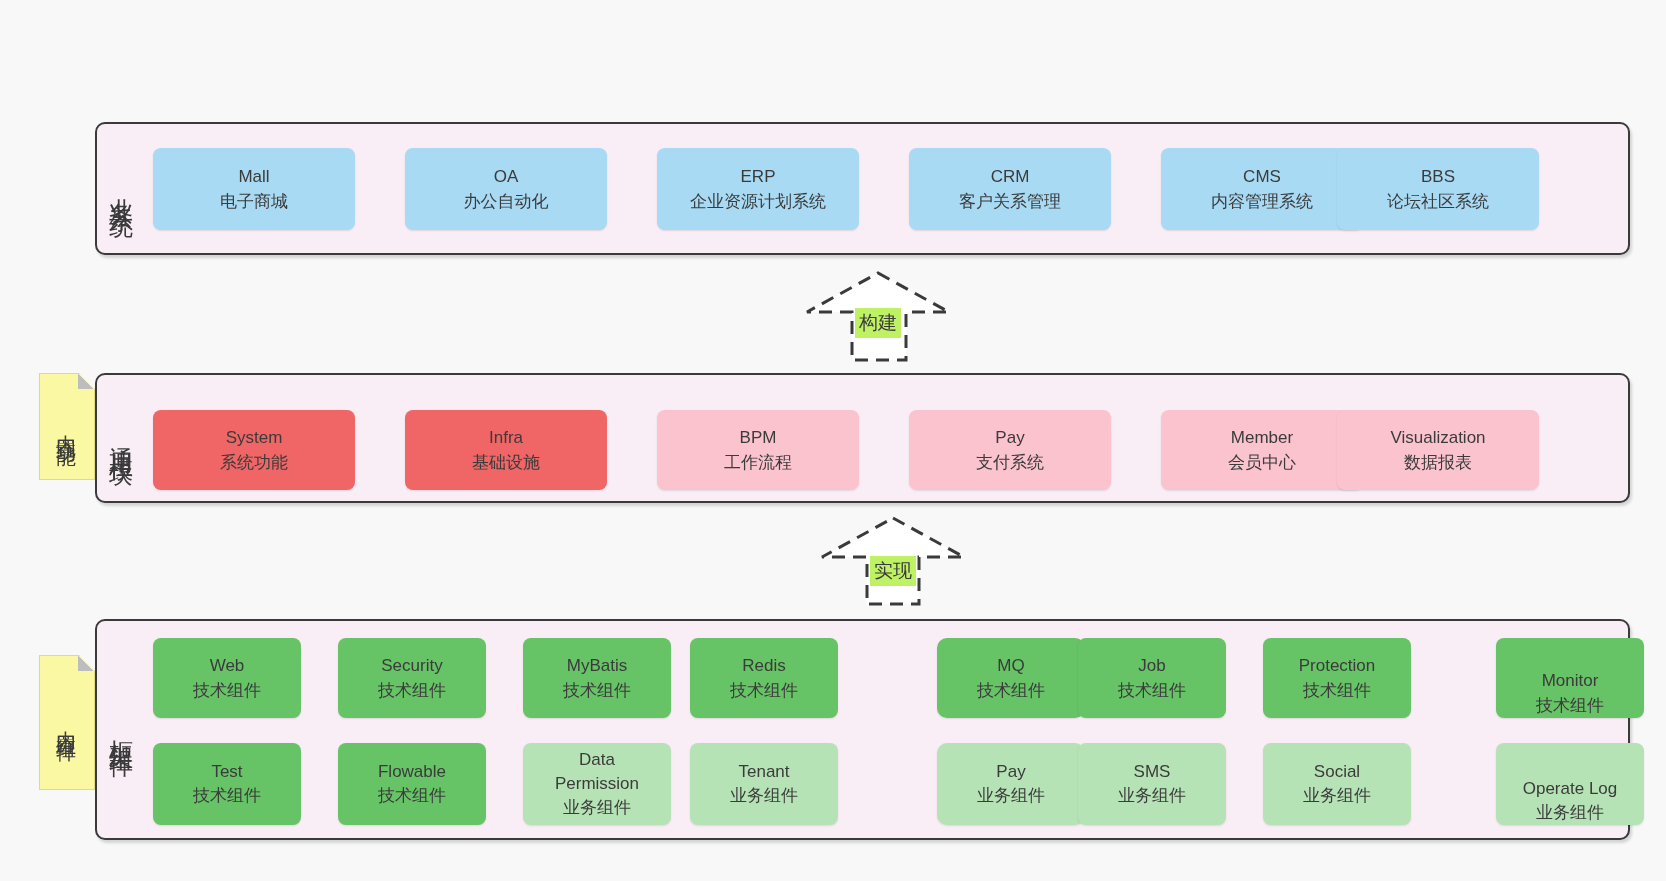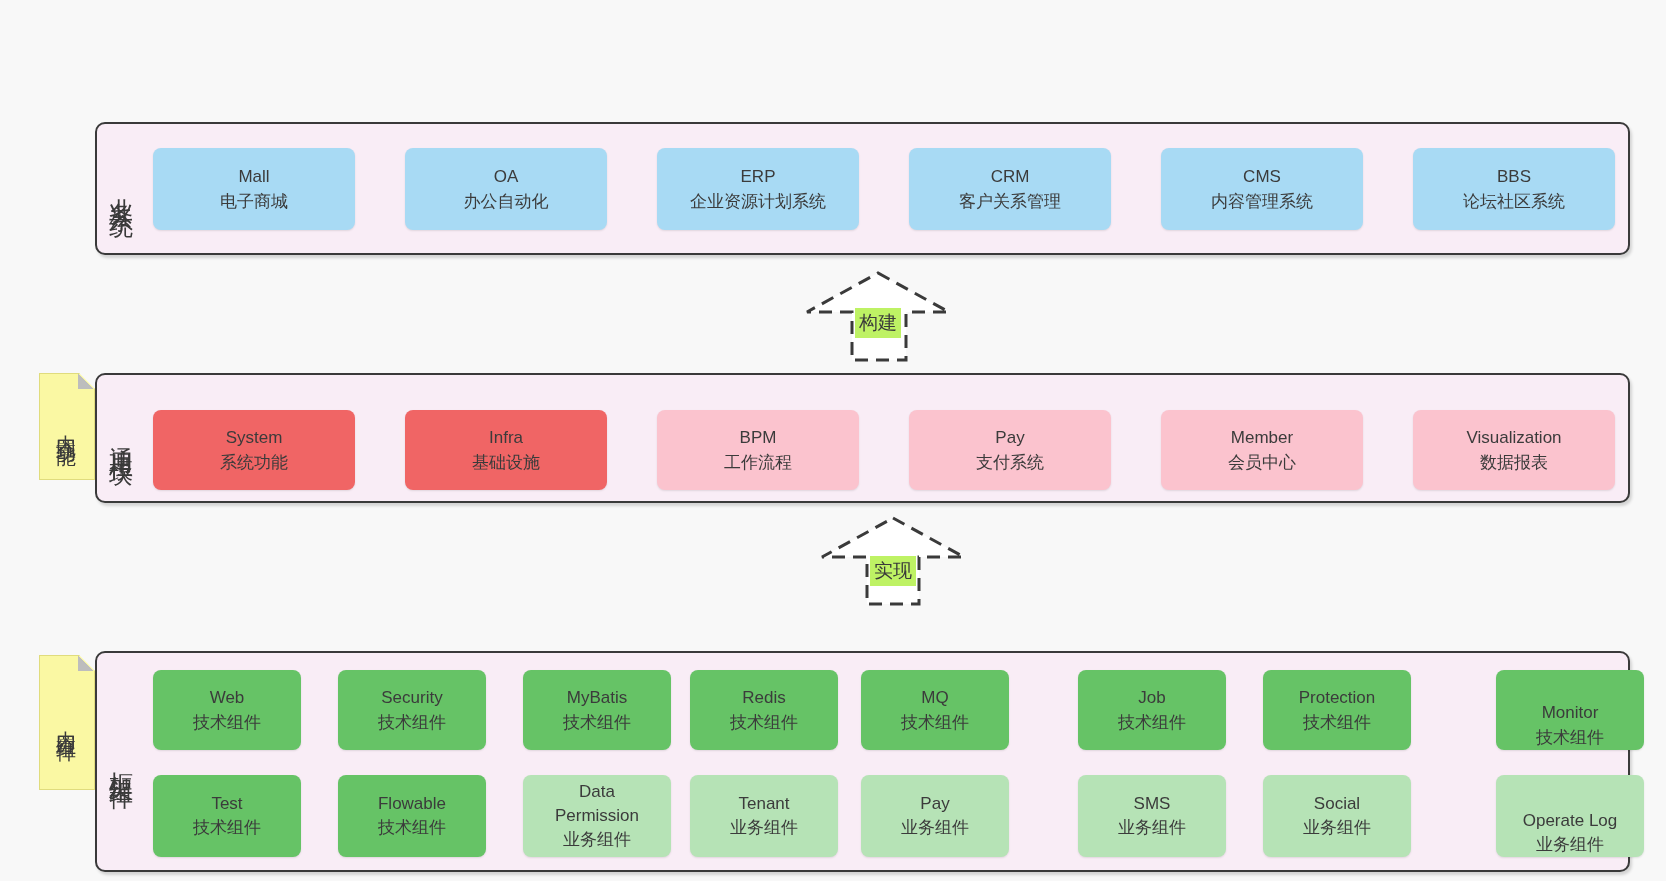--- a/index.html
+++ b/index.html
@@ -3,43 +3,43 @@
 <meta charset="utf-8">
 <style>
   html,body{margin:0;padding:0;background:#f8f8f8;font-family:"Liberation Sans","DejaVu Sans",sans-serif;}
   .canvas{position:relative;width:1666px;height:881px;background:#f8f8f8;overflow:hidden;color:#3b3b3b;}
 
   
   .panel{position:absolute;left:95px;width:1535px;background:#f9edf6;border:2px solid #3a3a3a;
          border-radius:10px;box-sizing:border-box;box-shadow:2px 3px 3px rgba(0,0,0,0.15);padding-left:10px;}
   .panel-business{top:122px;height:133px;}
   .panel-modules{top:373px;height:130px;}
-  .panel-components{top:619px;height:221px;margin-top:32px;}
+  .panel-components{top:619px;height:221px;}
 
   .vlabel{position:absolute;left:6px;top:0;bottom:0;width:36px;display:flex;align-items:center;justify-content:center;
           writing-mode:vertical-rl;text-orientation:upright;letter-spacing:5px;font-size:24px;color:#3a3a3a;}
 
   
   .box{position:absolute;display:flex;flex-direction:column;justify-content:center;align-items:center;
        border-radius:8px;font-size:17px;line-height:25px;text-align:center;
        box-shadow:0 1px 2px rgba(0,0,0,0.10);}
   .blue{background:#a8daf4;}
   .red{background:#f06565;}
   .pink{background:#fbc3ce;}
   .green{background:#66c366;}
   .lightgreen{background:#b6e3b6;}
 
   .w6{width:202px;} .w8{width:148px;}
   .row-biz{top:24px;height:82px;}
   .row-mod{top:22px;height:80px;margin-top:13px;}
   .row-c1{top:17px;height:80px;}
   .row-c2{top:122px;height:82px;line-height:24px;}
 
-  .c6-1{left:56px;} .c6-2{left:308px;} .c6-3{left:560px;} .c6-4{left:812px;} .c6-5{left:1064px;} .c6-6{left:1316px;}
-  .c8-1{left:56px;} .c8-2{left:241px;} .c8-3{left:426px;} .c8-4{left:593px;} .c8-5{left:764px;} .c8-6{left:981px;} .c8-7{left:1166px;} .c8-8{left:1399px;justify-content:flex-end;}
+  .c6-1{left:56px;} .c6-2{left:308px;} .c6-3{left:560px;} .c6-4{left:812px;} .c6-5{left:1064px;} .c6-6{left:1240px;}
+  .c8-1{left:56px;} .c8-2{left:241px;} .c8-3{left:426px;} .c8-4{left:593px;} .c8-5{left:840px;border-radius:10px;} .c8-6{left:981px;} .c8-7{left:1166px;} .c8-8{left:1399px;justify-content:flex-end;}
   .wrapnarrow{max-width:100px;}
 
   
   .note{position:absolute;left:39px;width:56px;background:#faf8a3;border:1px solid #e0dc7d;box-sizing:border-box;
         display:flex;align-items:center;justify-content:center;z-index:6;
         writing-mode:vertical-rl;text-orientation:upright;letter-spacing:4px;font-size:20px;color:#3a3a3a;
         clip-path:polygon(0 0,calc(100% - 16px) 0,100% 16px,100% 100%,0 100%);}
   .note-1{top:373px;height:107px;}
   .note-2{top:655px;height:135px;}
   .fold{position:absolute;top:0;right:0;width:16px;height:16px;

